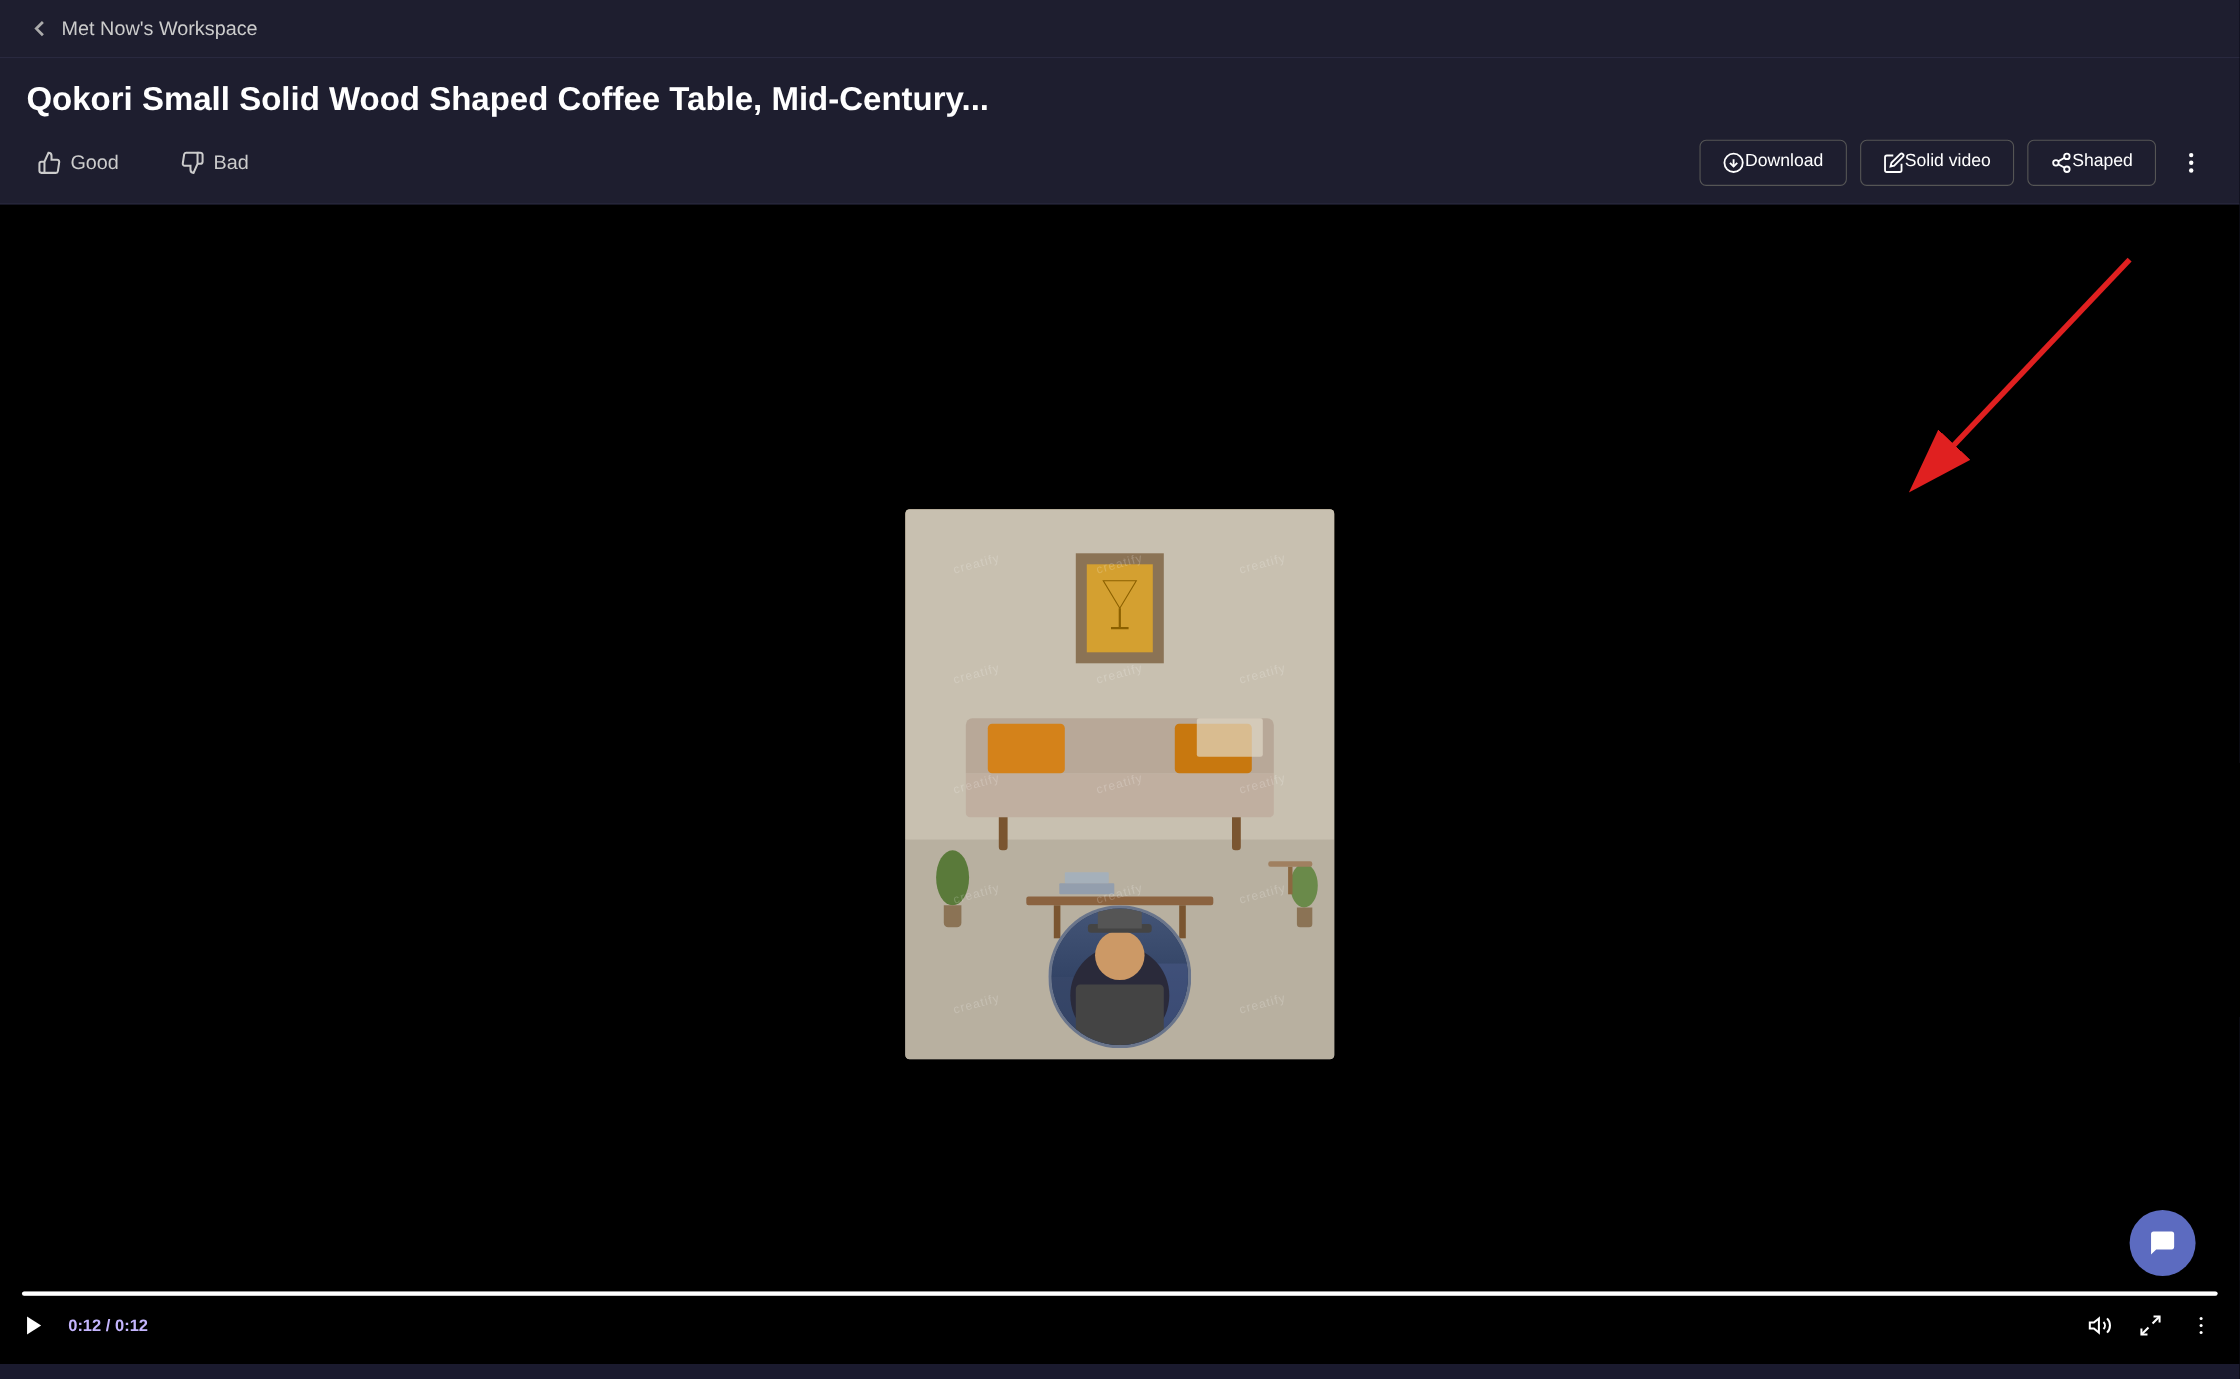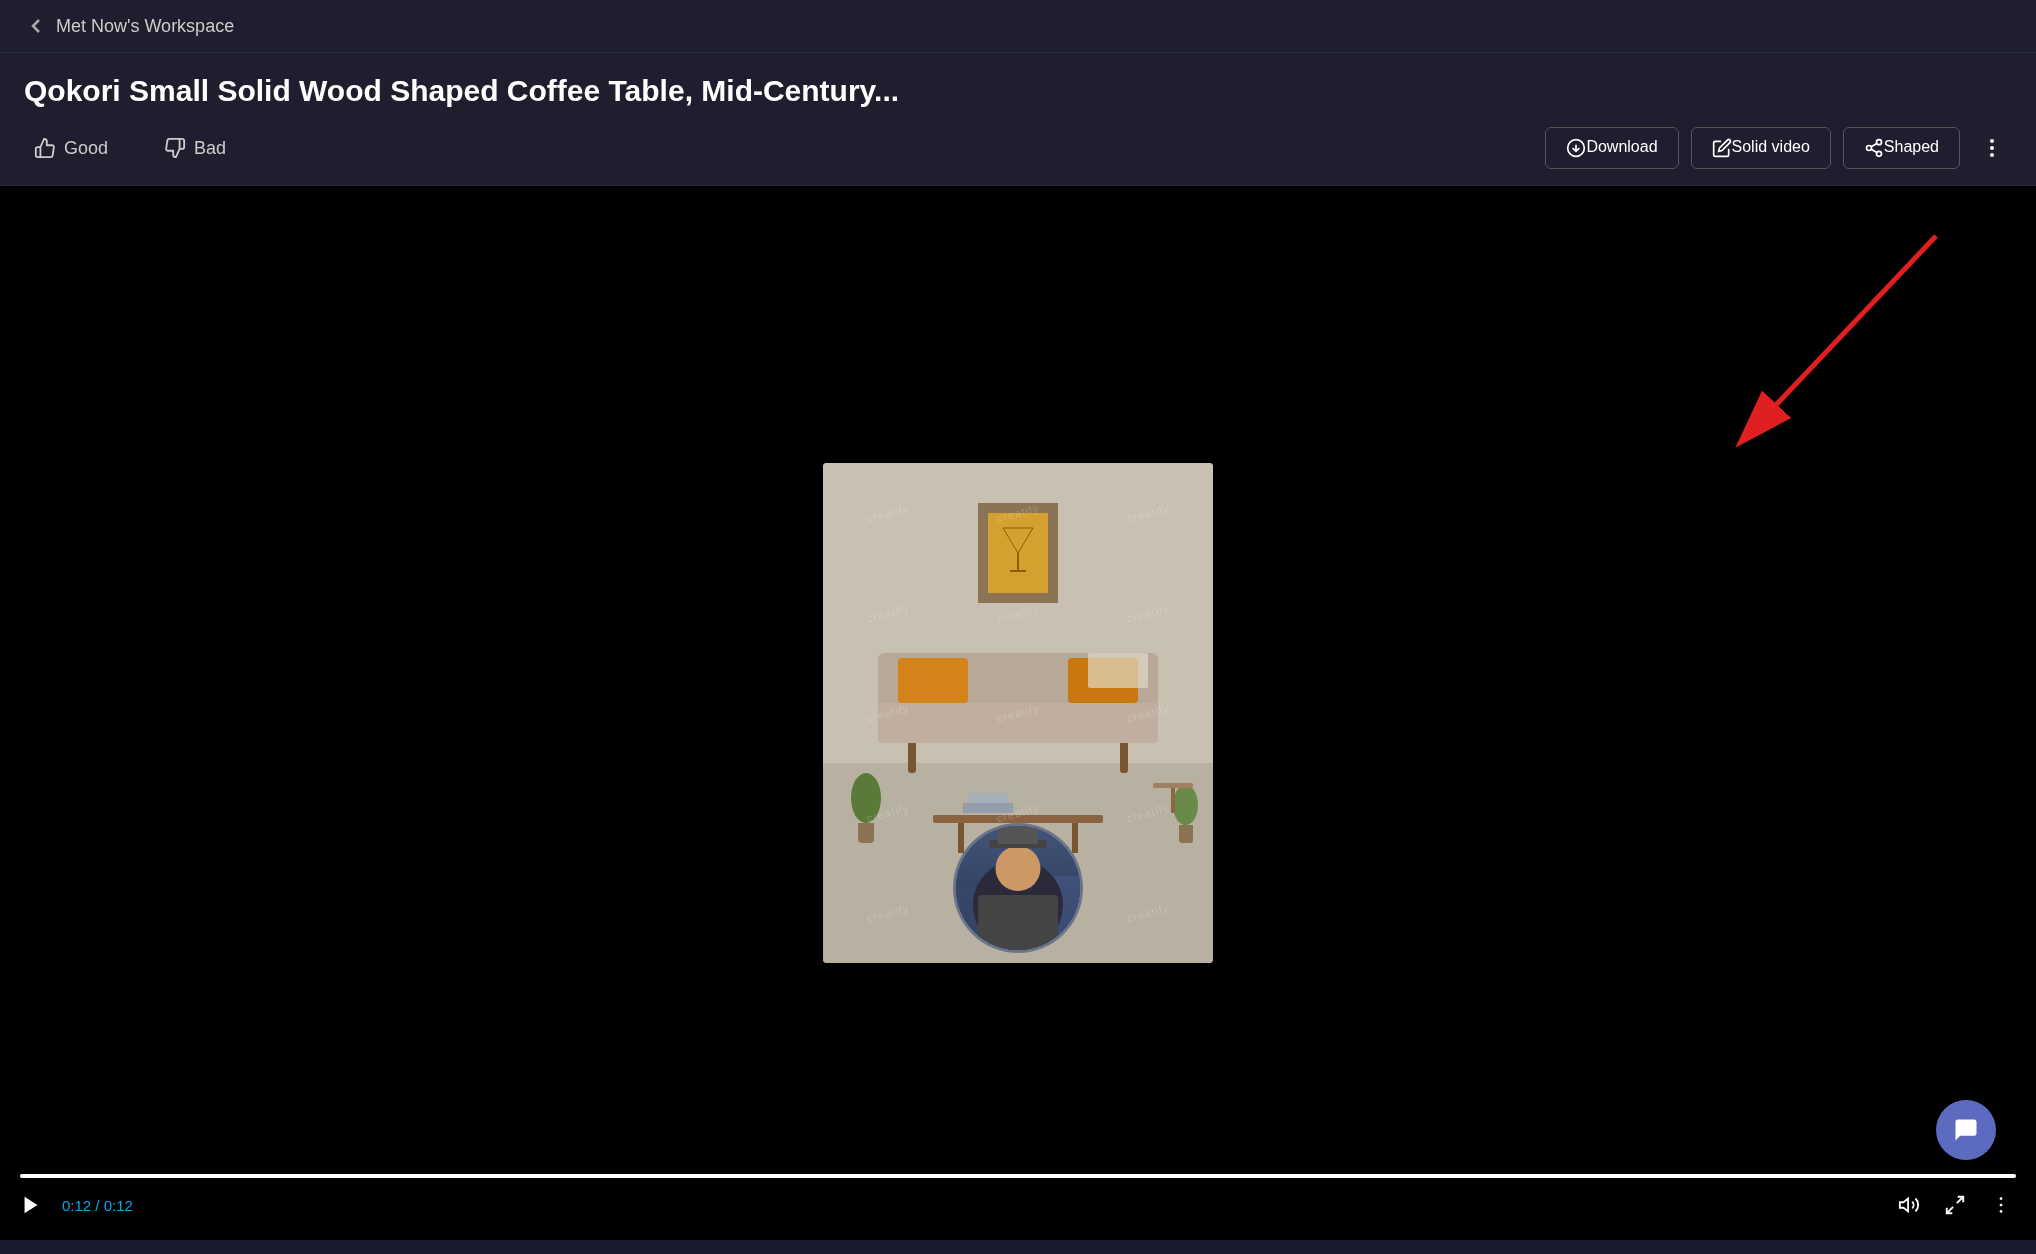--- a/index.html
+++ b/index.html
@@ -265,23 +265,23 @@
       border: none;
       color: #fff;
       font-size: 22px;
       cursor: pointer;
       padding: 0;
       display: flex;
       align-items: center;
     }
 
     .time-display {
-      color: #0ea5e9;
+      color: #c4b5fd;
       font-size: 15px;
-      font-weight: 400;
+      font-weight: 700;
     }
 
     .controls-right {
       display: flex;
       align-items: center;
       gap: 16px;
     }
 
     .ctrl-btn {
       background: transparent;

